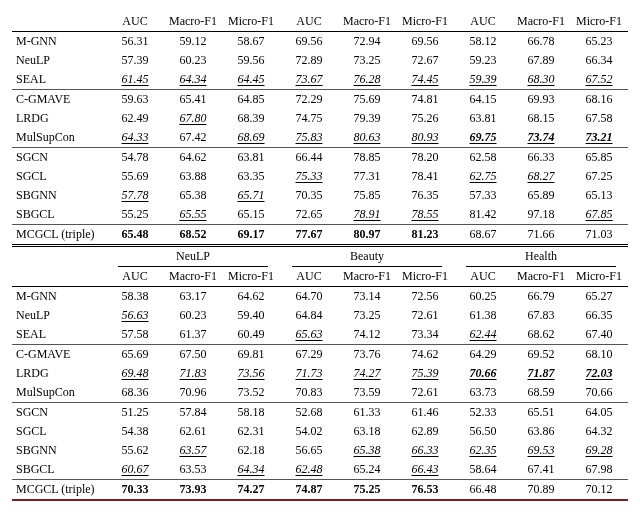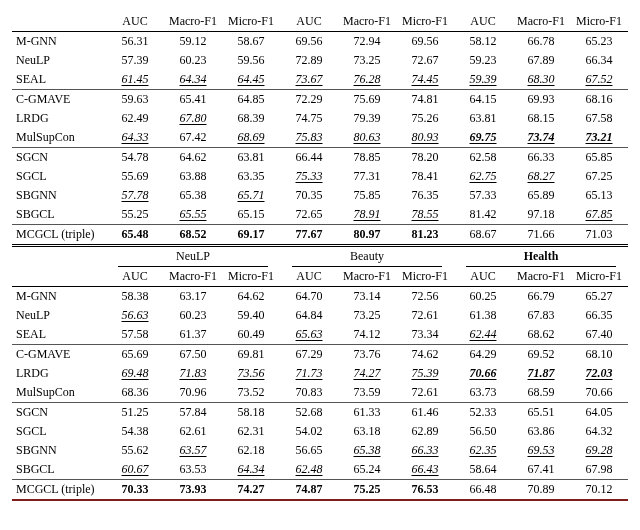--- a/index.html
+++ b/index.html
@@ -178,21 +178,21 @@
           <td><span>68.67</span></td>
           <td><span>71.66</span></td>
           <td><span>71.03</span></td>
         </tr>
       </tbody>
 <tbody id="bot-body">
         <tr class="dbl-top">
           <th></th>
           <th colspan="3"><span class="dataset-span" style="display: inline-block; min-width: 150px;">NeuLP</span></th>
           <th colspan="3"><span class="dataset-span" style="display: inline-block; min-width: 150px; text-align: center;">Beauty</span></th>
-          <th colspan="3"><span class="dataset-span" style="display: inline-block; min-width: 150px; font-weight: bold;">Health</span></th>
+          <th colspan="3"><span class="dataset-span" style="display: inline-block; min-width: 150px;">Health</span></th>
         </tr>
         <tr>
           <th></th>
           <th>AUC</th>
           <th>Macro-F1</th>
           <th>Micro-F1</th>
           <th>AUC</th>
           <th>Macro-F1</th>
           <th>Micro-F1</th>
           <th>AUC</th>

